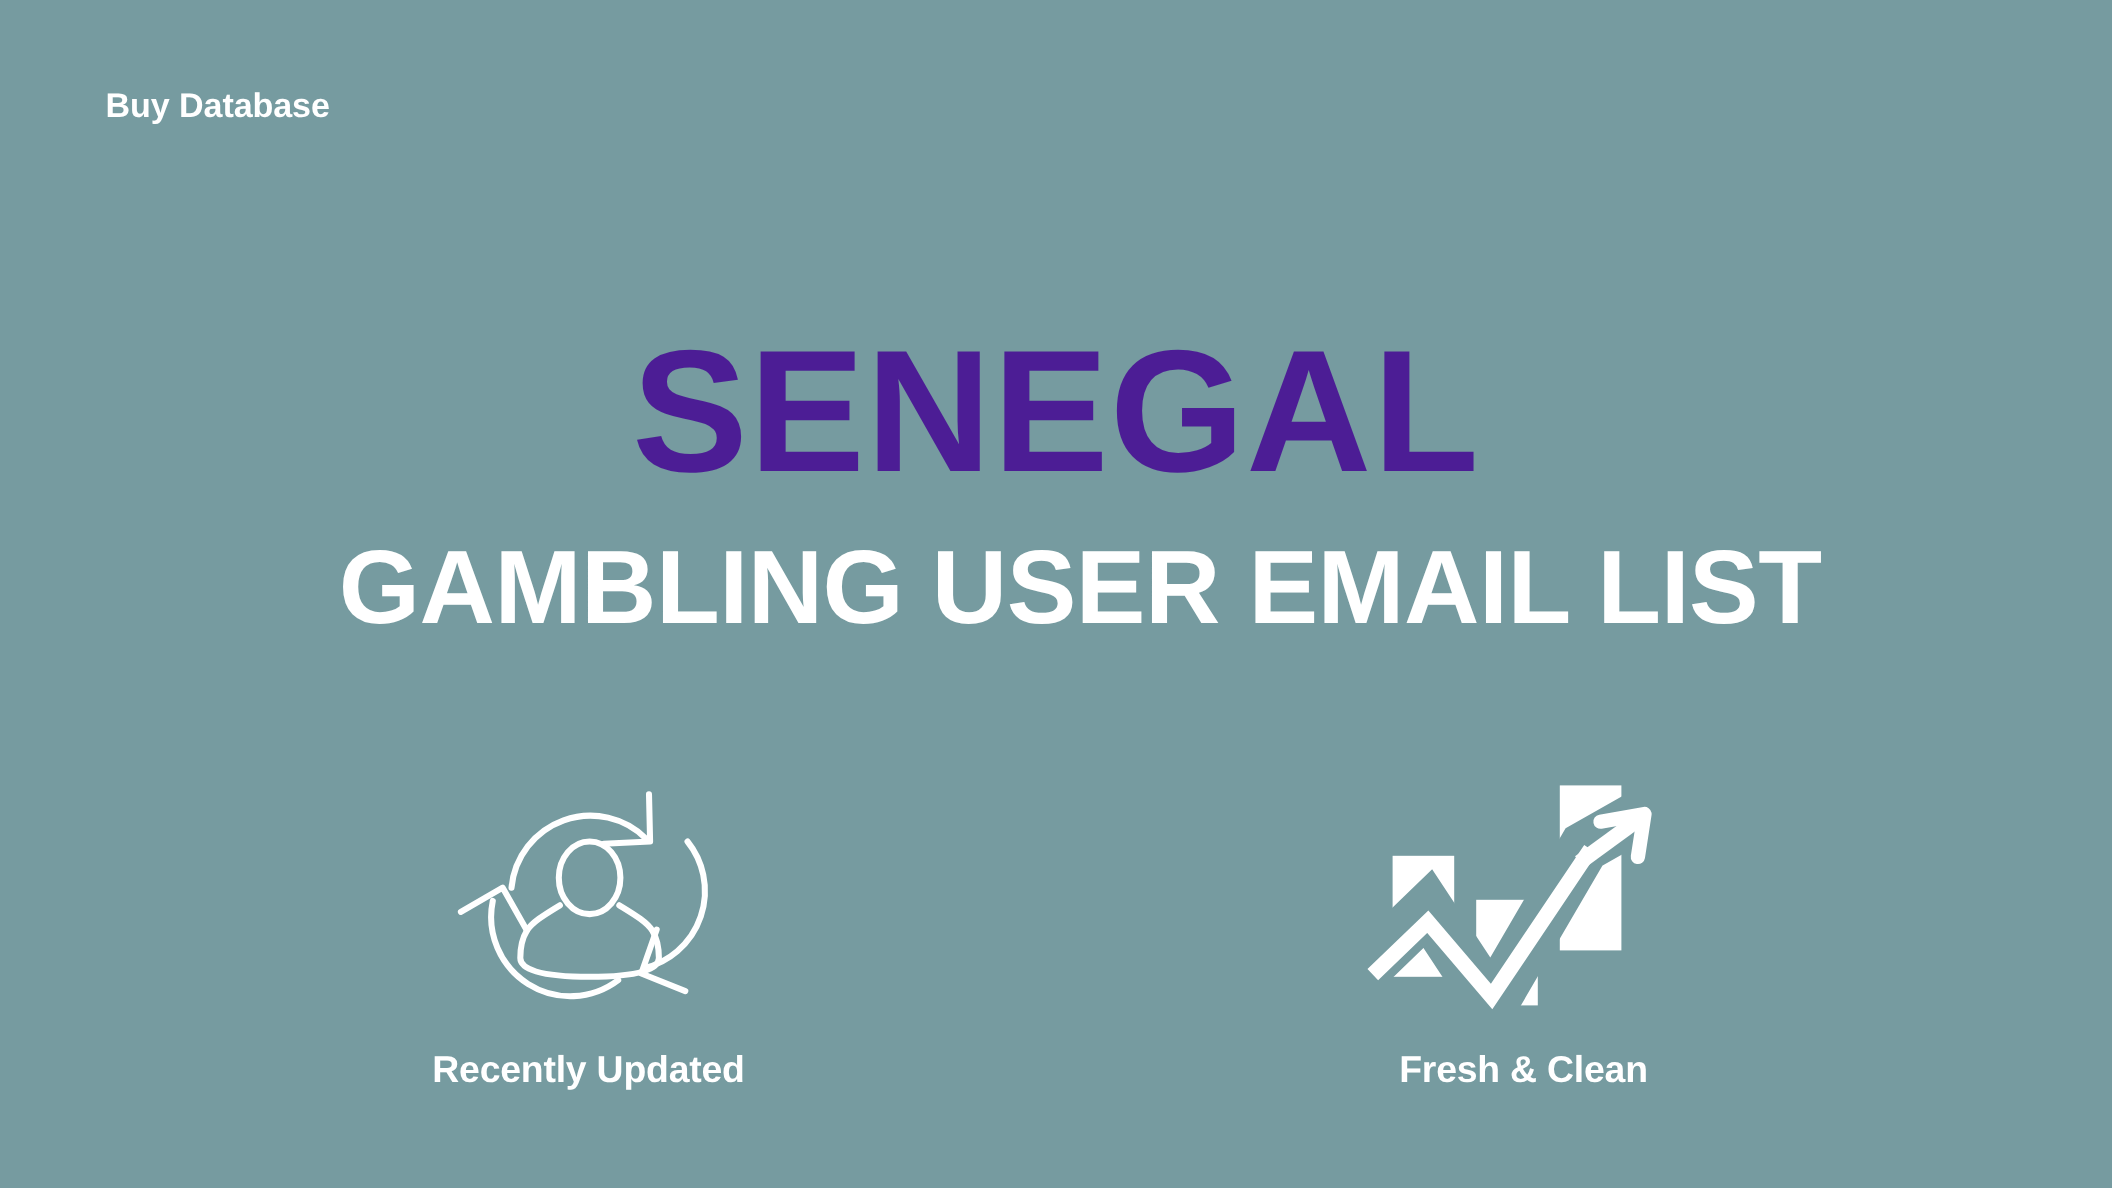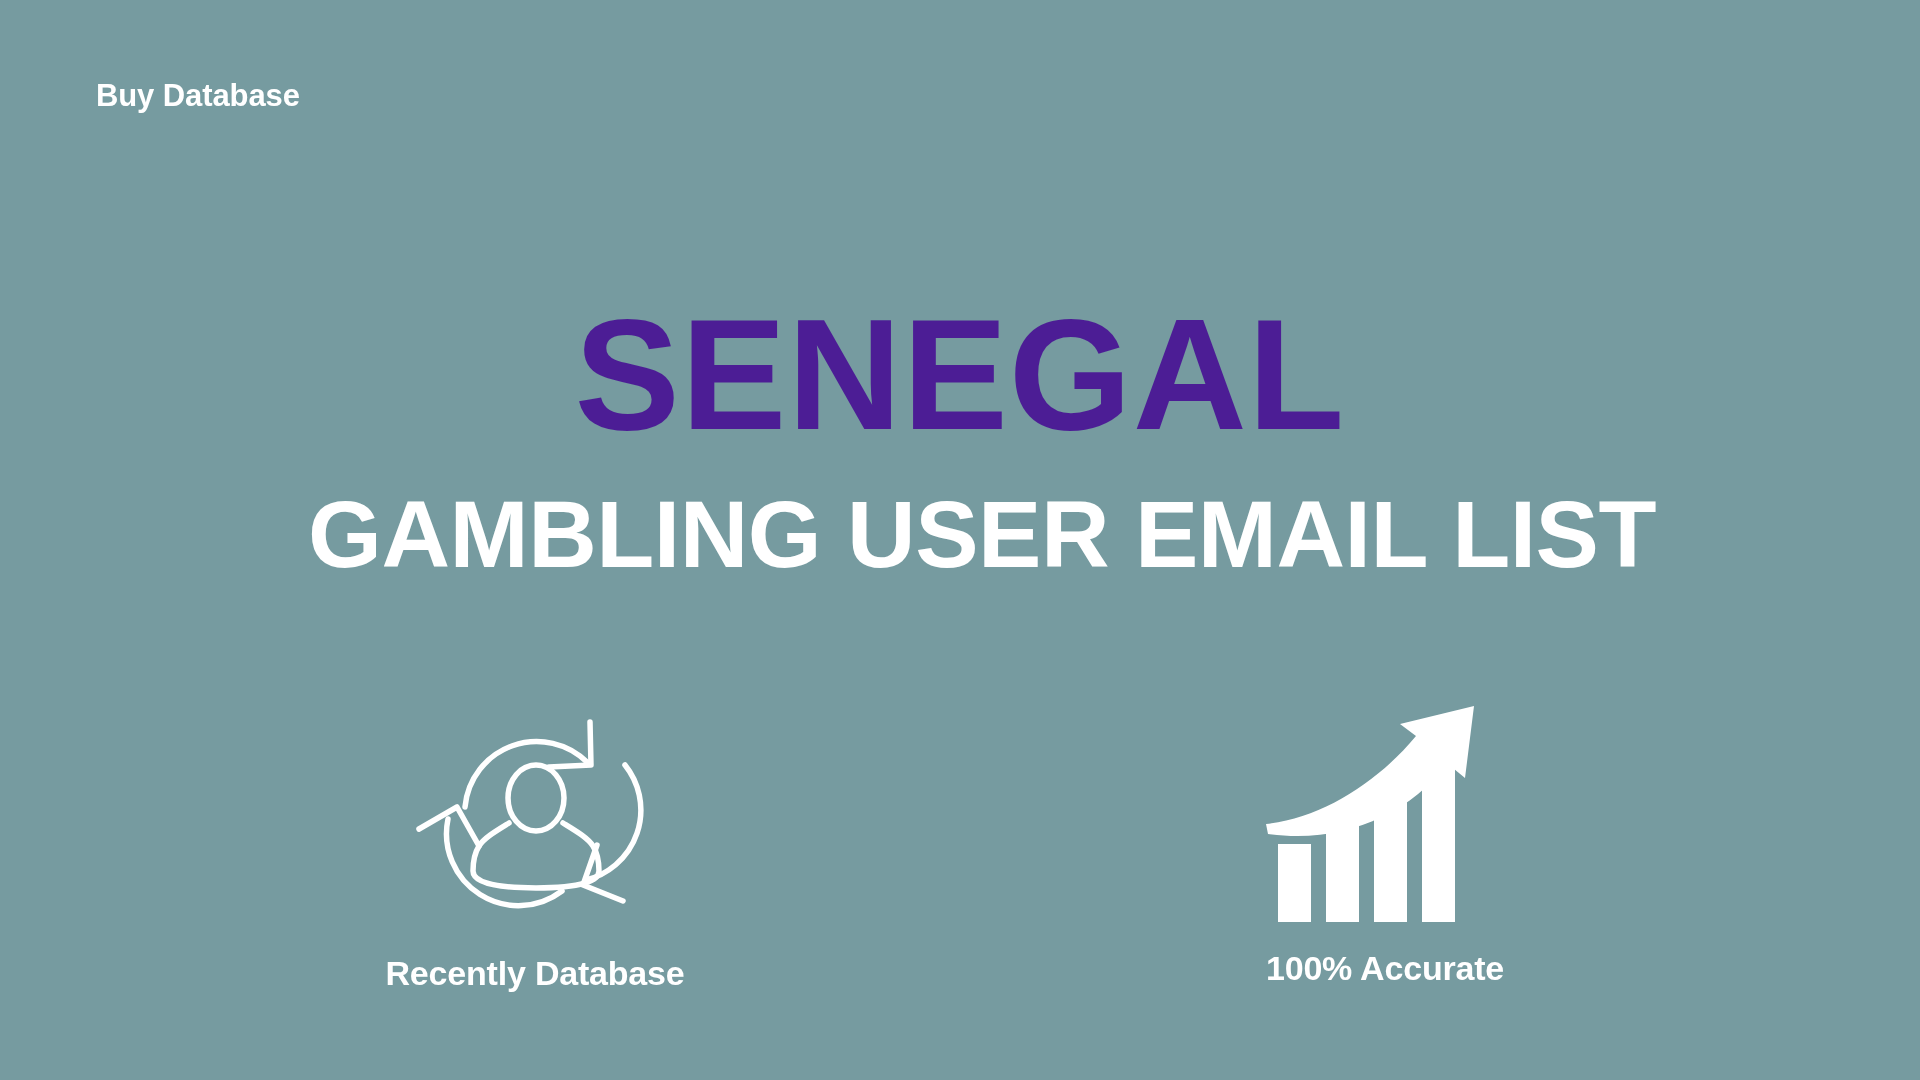--- a/index.html
+++ b/index.html
@@ -138,39 +138,45 @@
           <ellipse cx="126" cy="103" rx="28" ry="33"></ellipse>
 
           <path d="M99 128 C 86 136 74 143 69 151
                    C 64 159 63 169 63 176
                    C 63 186 80 193 126 193
                    C 172 193 189 186 189 176
                    C 189 169 188 159 183 151
                    C 178 143 166 136 153 128"></path>
         </svg>
       </div>
-      <div class="feature-label">Recently Database</div>
+      <div class="feature-label">Recently Updated</div>
     </div>
 
-    <div class="feature feature--mid">
+
+    <div class="feature feature--right">
       <div class="feature-icon">
-        <svg width="250" height="240" viewBox="0 0 250 240" fill="#ffffff">
+        <svg width="270" height="240" viewBox="0 0 270 240" fill="none">
+          <defs>
 
-          <rect x="18" y="146" width="33" height="78"></rect>
-          <rect x="66" y="128" width="33" height="96"></rect>
-          <rect x="114" y="94" width="33" height="130"></rect>
-          <rect x="162" y="62" width="33" height="162"></rect>
+            <mask id="zigMask" maskUnits="userSpaceOnUse" x="0" y="0" width="270" height="240">
+              <rect x="0" y="0" width="270" height="240" fill="#ffffff"></rect>
+              <path d="M-10 182 L48 126 L106 214 L190 70 L250 36" stroke="#000000" stroke-width="46" stroke-linejoin="miter" stroke-linecap="butt" fill="none"></path>
+            </mask>
+          </defs>
 
-          <path d="M6 126
-                   C 62 120 118 84 156 38
-                   L 140 26
-                   L 214 8
-                   L 205 80
-                   L 188 66
-                   C 146 118 82 146 8 136 Z"></path>
+          <g fill="#ffffff" mask="url(#zigMask)">
+            <rect x="16" y="78" width="56" height="110"></rect>
+            <rect x="92" y="118" width="56" height="96"></rect>
+            <rect x="168" y="14" width="56" height="150"></rect>
+          </g>
+
+          <path d="M-2 186 L48 138 L106 206 L196 72" stroke="#ffffff" stroke-width="14" stroke-linejoin="miter" stroke-linecap="butt"></path>
+
+          <path d="M186 84 L238 46" stroke="#ffffff" stroke-width="14" stroke-linecap="butt"></path>
+
+          <path d="M205 47 L245 40 L239 79" stroke="#ffffff" stroke-width="13" stroke-linecap="round" stroke-linejoin="round"></path>
         </svg>
       </div>
-      <div class="feature-label">100% Accurate</div>
+      <div class="feature-label">Fresh &amp; Clean</div>
     </div>
-
 
   </div>
 </div>
 
 </body></html>

